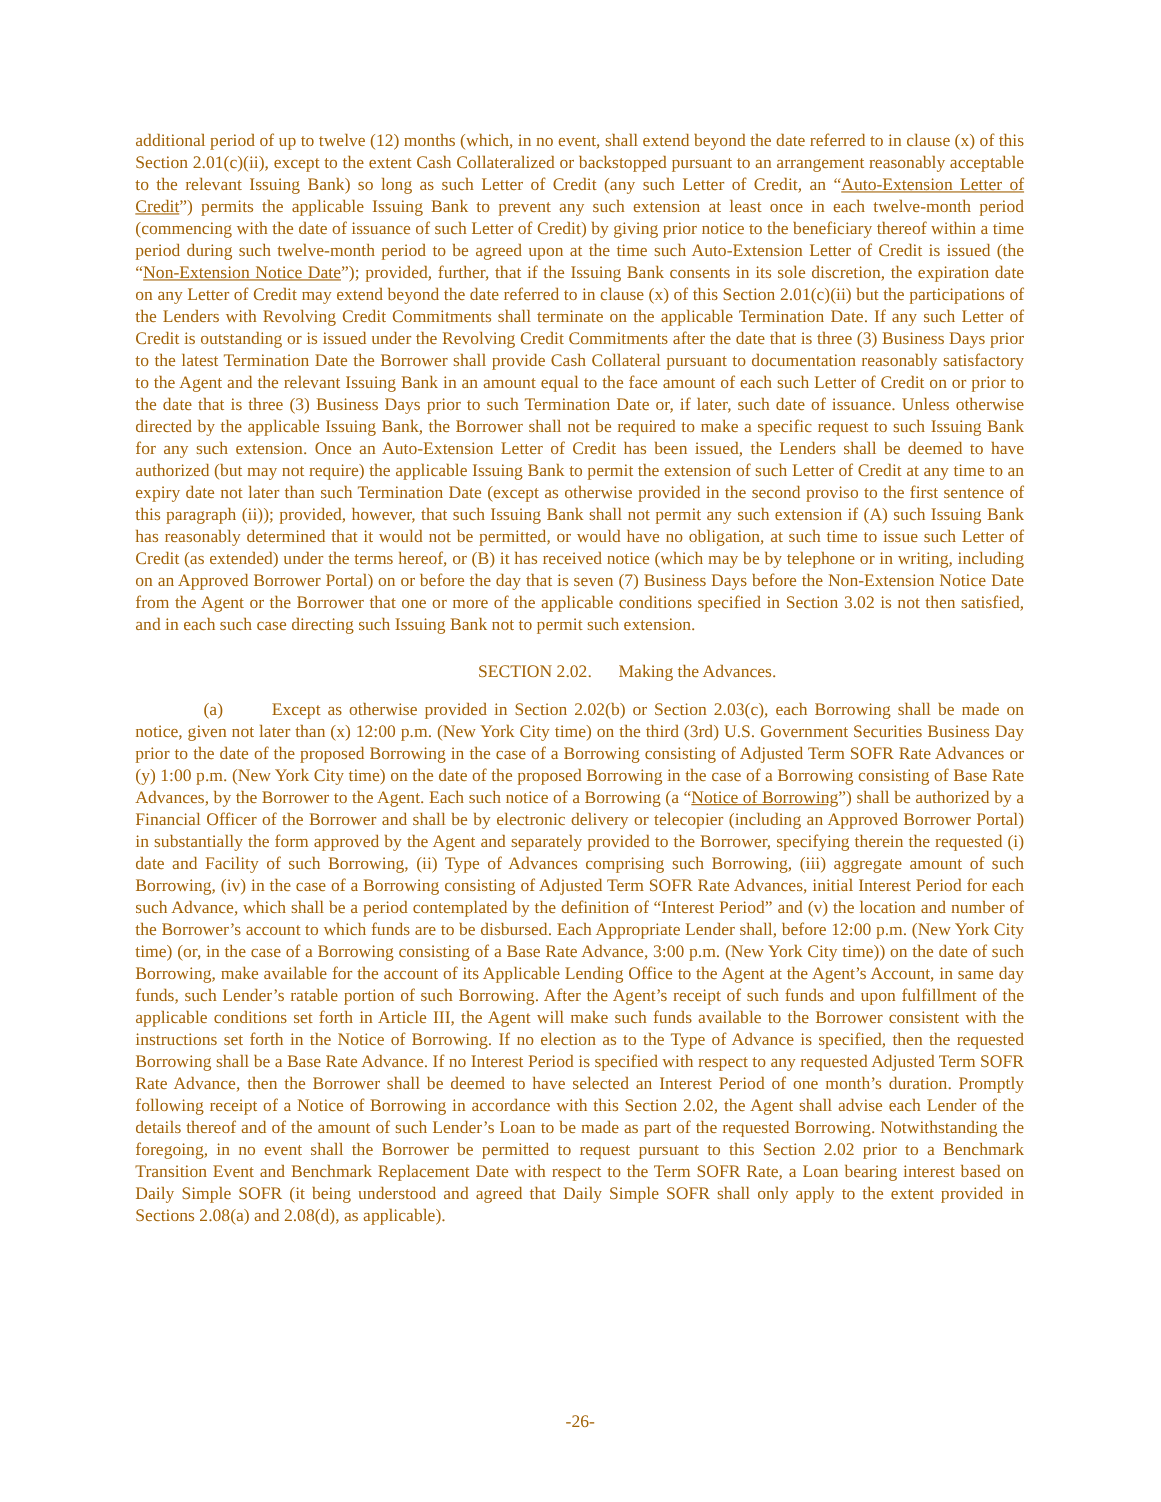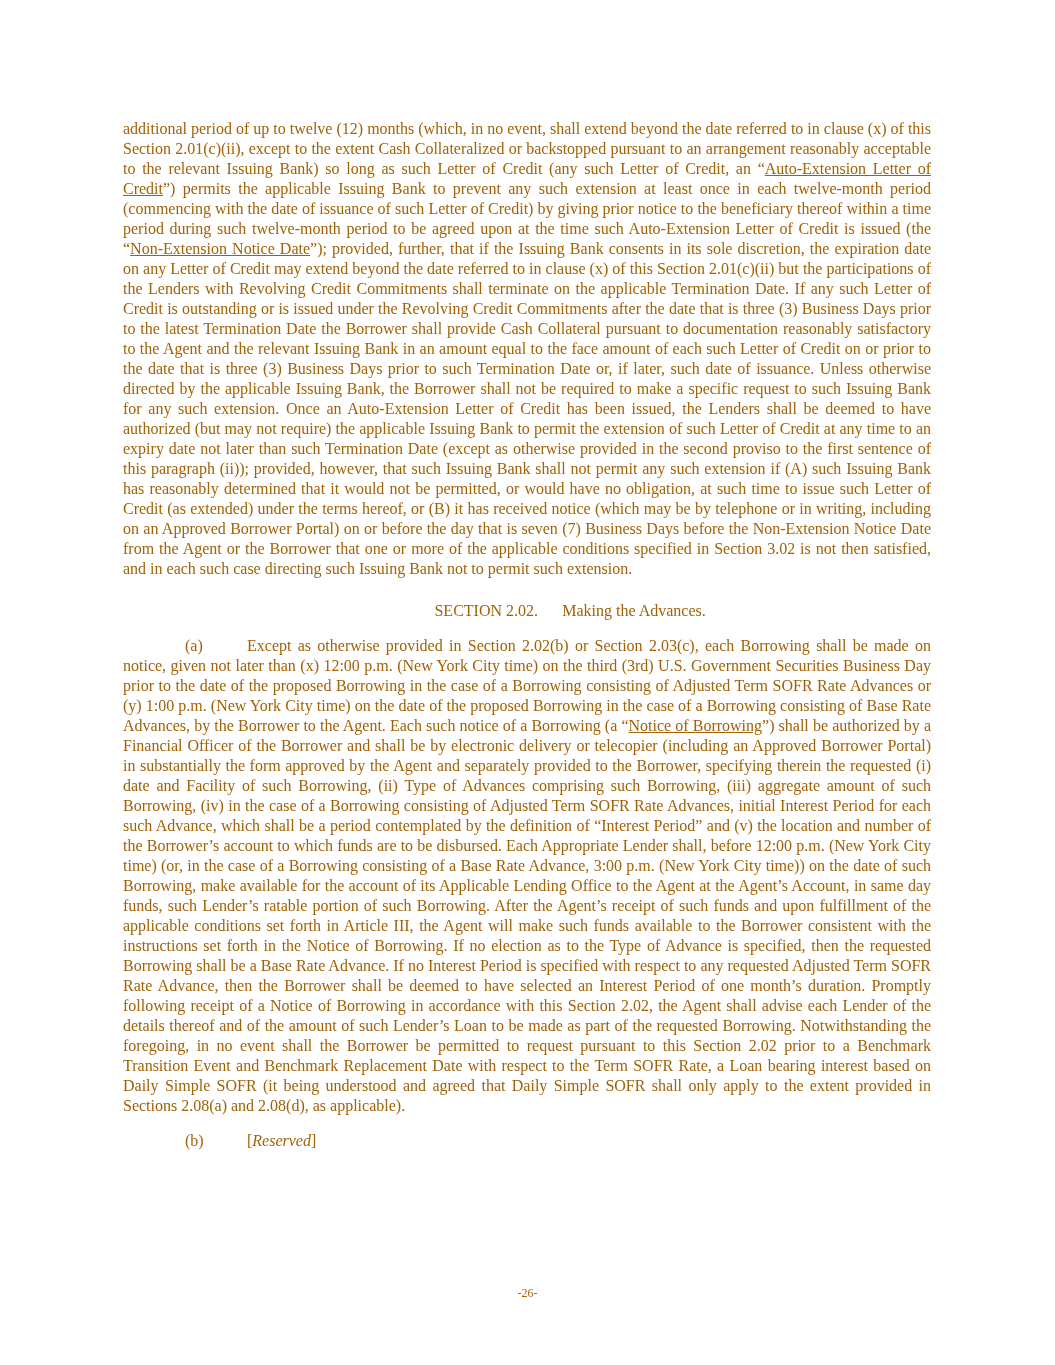--- a/index.html
+++ b/index.html
@@ -29,40 +29,37 @@
   .sec-num { margin-left: 62px; width: 152px; }
   .item-label { margin-left: 62px; width: 62px; }
   .u { text-decoration: underline; }
   .i { font-style: italic; }
   .footer {
     position: absolute;
     top: 1283px;
     left: 0;
     width: 100%;
     text-align: center;
-    font-size: 12px;
+    font-size: 16px;
     line-height: 20px;
   }
 </style>
 </head>
 <body>
 
 <div class="page">
   <div class="content">
 
     <p class="para"><span>additional period of up to twelve (12) months (which, in no event, shall extend beyond the date referred to in clause (x) of this Section 2.01(c)(ii), except to the extent Cash Collateralized or backstopped pursuant to an arrangement reasonably acceptable to the relevant Issuing Bank) so long as such Letter of Credit (any such Letter of Credit, an “</span><span class="u">Auto-Extension Letter of Credit</span><span>”) permits the applicable Issuing Bank to prevent any such extension at least once in each twelve-month period (commencing with the date of issuance of such Letter of Credit) by giving prior notice to the beneficiary thereof within a time period during such twelve-month period to be agreed upon at the time such Auto-Extension Letter of Credit is issued (the “</span><span class="u">Non-Extension Notice Date</span><span>”); provided, further, that if the Issuing Bank consents in its sole discretion, the expiration date on any Letter of Credit may extend beyond the date referred to in clause (x) of this Section 2.01(c)(ii) but the participations of the Lenders with Revolving Credit Commitments shall terminate on the applicable Termination Date.  If any such Letter of Credit is outstanding or is issued under the Revolving Credit Commitments after the date that is three (3) Business Days prior to the latest Termination Date the Borrower shall provide Cash Collateral pursuant to documentation reasonably satisfactory to the Agent and the relevant Issuing Bank in an amount equal to the face amount of each such Letter of Credit on or prior to the date that is three (3) Business Days prior to such Termination Date or, if later, such date of issuance.  Unless otherwise directed by the applicable Issuing Bank, the Borrower shall not be required to make a specific request to such Issuing Bank for any such extension.  Once an Auto-Extension Letter of Credit has been issued, the Lenders shall be deemed to have authorized (but may not require) the applicable Issuing Bank to permit the extension of such Letter of Credit at any time to an expiry date not later than such Termination Date (except as otherwise provided in the second proviso to the first sentence of this paragraph (ii)); provided, however, that such Issuing Bank shall not permit any such extension if (A) such Issuing Bank has reasonably determined that it would not be permitted, or would have no obligation, at such time to issue such Letter of Credit (as extended) under the terms hereof, or (B) it has received notice (which may be by telephone or in writing, including on an Approved Borrower Portal) on or before the day that is seven (7) Business Days before the Non-Extension Notice Date from the Agent or the Borrower that one or more of the applicable conditions specified in Section 3.02 is not then satisfied, and in each such case directing such Issuing Bank not to permit such extension.</span></p>
 
     <p class="para heading">
       <span class="lead sec-num">SECTION 2.02.</span><span>Making the Advances.</span>
     </p>
 
     <p class="para after-gap">
       <span class="lead item-label">(a)</span><span><span>Except as otherwise provided in Section 2.02(b) or Section 2.03(c), each Borrowing shall be made on notice, given not later than (x) 12:00 p.m. (New York City time) on the third (3rd) U.S. Government Securities Business Day prior to the date of the proposed Borrowing in the case of a Borrowing consisting of Adjusted Term SOFR Rate Advances or (y) 1:00 p.m.  (New York City time) on the date of the proposed Borrowing in the case of a Borrowing consisting of Base Rate Advances, by the Borrower to the Agent.  Each such notice of a Borrowing (a “</span><span class="u">Notice of Borrowing</span><span>”) shall be authorized by a Financial Officer of the Borrower and shall be by electronic delivery or telecopier (including an Approved Borrower Portal) in substantially the form approved by the Agent and separately provided to the Borrower, specifying therein the requested (i) date and Facility of such Borrowing, (ii) Type of Advances comprising such Borrowing, (iii) aggregate amount of such Borrowing, (iv) in the case of a Borrowing consisting of Adjusted Term SOFR Rate Advances, initial Interest Period for each such Advance, which shall be a period contemplated by the definition of “Interest Period” and (v) the location and number of the Borrower’s account to which funds are to be disbursed.  Each Appropriate Lender shall, before 12:00 p.m. (New York City time) (or, in the case of a Borrowing consisting of a Base Rate Advance, 3:00 p.m. (New York City time)) on the date of such Borrowing, make available for the account of its Applicable Lending Office to the Agent at the Agent’s Account, in same day funds, such Lender’s ratable portion of such Borrowing.  After the Agent’s receipt of such funds and upon fulfillment of the applicable conditions set forth in Article III, the Agent will make such funds available to the Borrower consistent with the instructions set forth in the Notice of Borrowing.  If no election as to the Type of Advance is specified, then the requested Borrowing shall be a Base Rate Advance.  If no Interest Period is specified with respect to any requested Adjusted Term SOFR Rate Advance, then the Borrower shall be deemed to have selected an Interest Period of one month’s duration.  Promptly following receipt of a Notice of Borrowing in accordance with this Section 2.02, the Agent shall advise each Lender of the details thereof and of the amount of such Lender’s Loan to be made as part of the requested Borrowing. Notwithstanding the foregoing, in no event shall the Borrower be permitted to request pursuant to this Section 2.02 prior to a Benchmark Transition Event and Benchmark Replacement Date with respect to the Term SOFR Rate, a Loan bearing interest based on Daily Simple SOFR (it being understood and agreed that Daily Simple SOFR shall only apply to the extent provided in Sections 2.08(a) and 2.08(d), as applicable).</span></span>
     </p>
 
-    <p class="para after-gap">
-      <span class="lead item-label">(b)</span><span><span>[</span><span class="i">Reserved</span><span>]</span></span>
-    </p>
 
   </div>
 
   <div class="footer">-26-</div>
 </div>
 
 </body></html>

